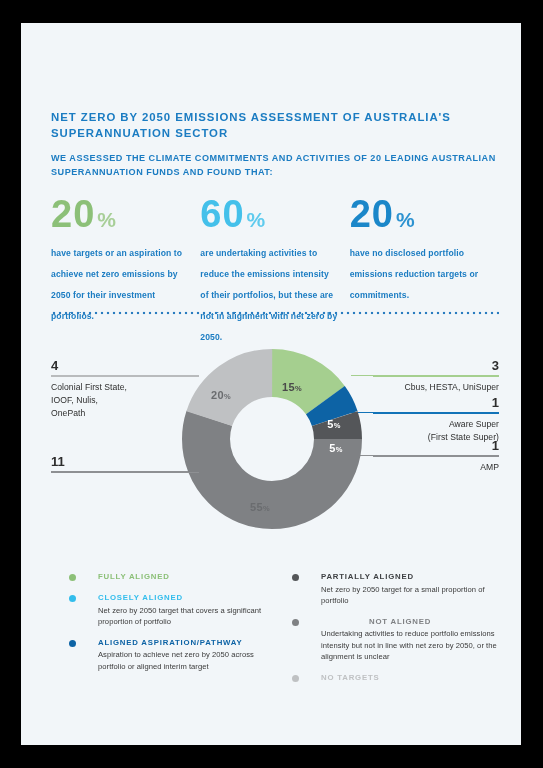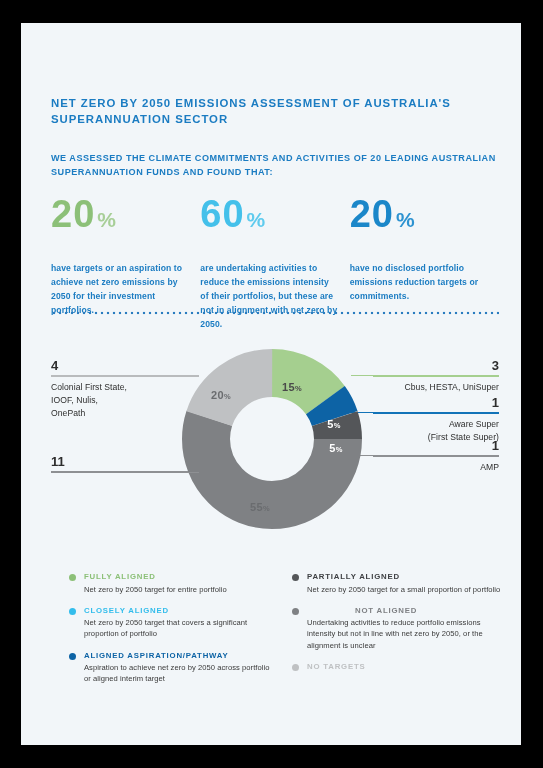--- a/index.html
+++ b/index.html
@@ -23,21 +23,21 @@
     height: 722px;
     background: #f2f6f9;
     box-shadow: 0 1px 3px rgba(0,0,0,0.55);
     overflow: hidden;
   }
 
   
   .title {
     position: absolute;
     left: 30px;
-    top: 72px;
+    top: 86px;
     width: 440px;
     color: #1b7cc2;
     font-size: 11.4px;
     font-weight: bold;
     letter-spacing: 0.95px;
     line-height: 16px;
     text-transform: uppercase;
   }
   .subtitle {
     position: absolute;
@@ -63,24 +63,24 @@
   }
   .stat { width: 150px; padding-right: 12px; box-sizing: border-box; }
   .stat-num {
     font-size: 38px;
     font-weight: bold;
     line-height: 42px;
     letter-spacing: 1px;
   }
   .stat-num .pct { font-size: 21px; letter-spacing: 0; margin-left: 2px; }
   .stat-text {
-    margin-top: 20px;
+    margin-top: 2px;
     font-size: 8.6px;
     font-weight: bold;
-    line-height: 14px;
+    line-height: 21px;
     color: #1b7cc2;
     letter-spacing: 0.1px;
   }
   .s1 .stat-num { color: #8cc078; }
   .s1 .stat-num .pct { color: #a8cf98; }
   .s2 .stat-num { color: #44c0ea; }
   .s2 .stat-num .pct { color: #5fcbee; }
   .s3 .stat-num { color: #1b87c9; }
   .s3 .stat-num .pct { color: #2e93d1; }
 
@@ -148,21 +148,21 @@
   
   .legend {
     position: absolute;
     left: 48px;
     top: 548px;
     width: 432px;
     display: flex;
     gap: 14px;
   }
   .legend-col { width: 209px; }
-  .legend-item { display: flex; margin-bottom: 10px; }
+  .legend-item { display: flex; margin-bottom: 10px; gap: 14px; }
   .legend-dot {
     width: 7px; height: 7px;
     border-radius: 50%;
     margin-top: 3px;
     margin-right: 8px;
     flex: 0 0 auto;
   }
   .legend-body { flex: 1 1 auto; }
   .legend-title {
     font-size: 7.8px;
@@ -261,21 +261,20 @@
     <div class="rule" style="background:#8e9093;"></div>
     <div class="names" style="white-space:pre-line;">AMP</div>
   </div>
 
   <div class="legend">
     <div class="legend-col">
       <div class="legend-item">
         <span class="legend-dot" style="background:#8cc078;"></span>
         <span class="legend-body">
           <span class="legend-title" style="color:#8cc078; display:block;">FULLY ALIGNED</span>
-          <span class="legend-desc" style="display:block;">Net zero by 2050 target for entire portfolio</span>
         </span>
       </div>
       <div class="legend-item">
         <span class="legend-dot" style="background:#33bdec;"></span>
         <span class="legend-body">
           <span class="legend-title" style="color:#33bdec; display:block;">CLOSELY ALIGNED</span>
           <span class="legend-desc" style="display:block;">Net zero by 2050 target that covers a significant proportion of portfolio</span>
         </span>
       </div>
       <div class="legend-item">

